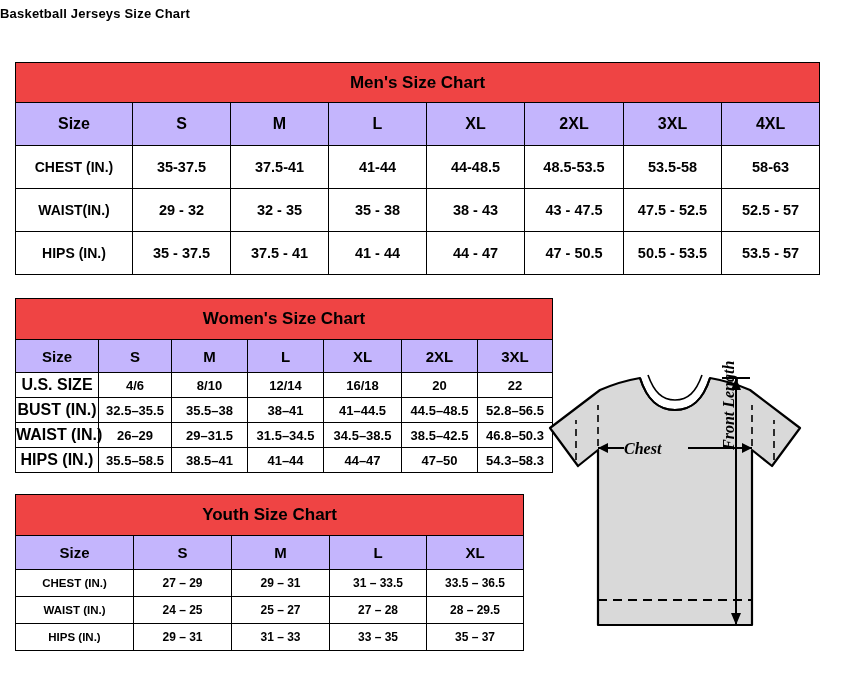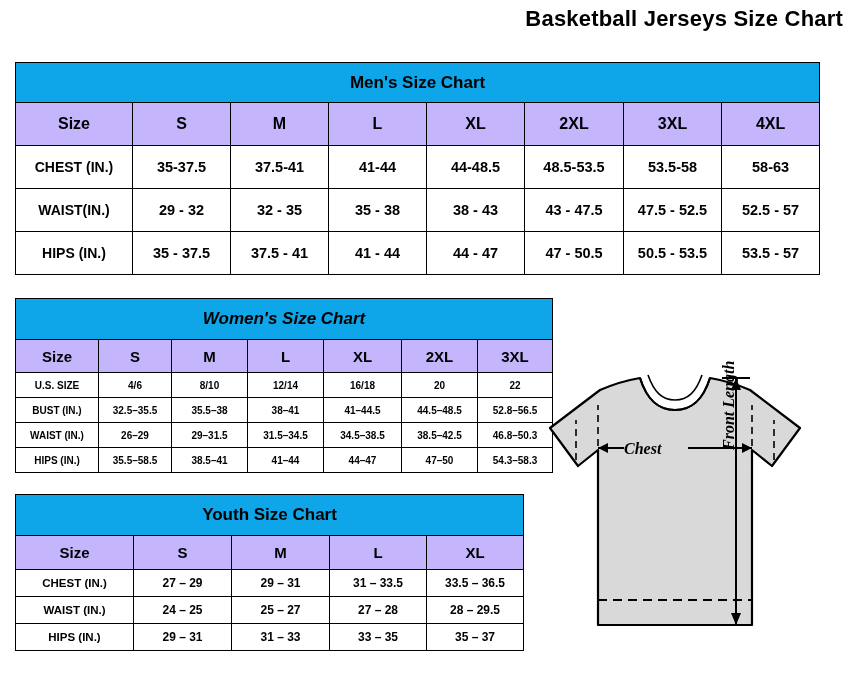--- a/index.html
+++ b/index.html
@@ -13,40 +13,40 @@
     position: relative;
     font-family: "Liberation Sans", sans-serif;
     color: #000000;
     overflow: hidden;
   }
   #page-title {
     position: absolute;
     top: 6px;
     left: 0;
     width: 843px;
-    text-align: right;
-    font-size: 22px;
+    text-align: left;
+    font-size: 13px;
     font-weight: bold;
     letter-spacing: 0.2px;
   }
 
   table.sizetable {
     border-collapse: collapse;
     table-layout: fixed;
     background: #ffffff;
   }
   table.sizetable td, table.sizetable th {
     border: 1px solid #000000;
     text-align: center;
     font-weight: bold;
     padding: 0;
     white-space: nowrap;
   }
   .caption-cell {
-    background: #0ea5e9;
+    background: #ef4444;
     font-size: 16px;
     font-weight: bold;
   }
   .hdr-cell {
     background: #c4b5fd;
   }
 
   
   #mens-chart {
     position: absolute;
@@ -59,24 +59,24 @@
   #mens-chart .row-label { font-size: 14px; }
   #mens-chart .hdr-cell { font-size: 16px; }
 
   
   #womens-chart {
     position: absolute;
     left: 15px;
     top: 298px;
     width: 537px;
   }
-  #womens-chart .caption-cell { height: 40px; font-size: 17px; font-style: italic; }
+  #womens-chart .caption-cell { height: 40px; font-size: 17px; }
   #womens-chart .hdr-cell { height: 32px; font-size: 15px; }
-  #womens-chart td { height: 24px; font-size: 10px; }
-  #womens-chart .row-label { font-size: 10px; }
+  #womens-chart td { height: 24px; font-size: 13px; }
+  #womens-chart .row-label { font-size: 16px; }
 
   
   #youth-chart {
     position: absolute;
     left: 15px;
     top: 494px;
     width: 508px;
     padding-left: 12px;
   }
   #youth-chart .caption-cell { height: 40px; font-size: 17px; }

